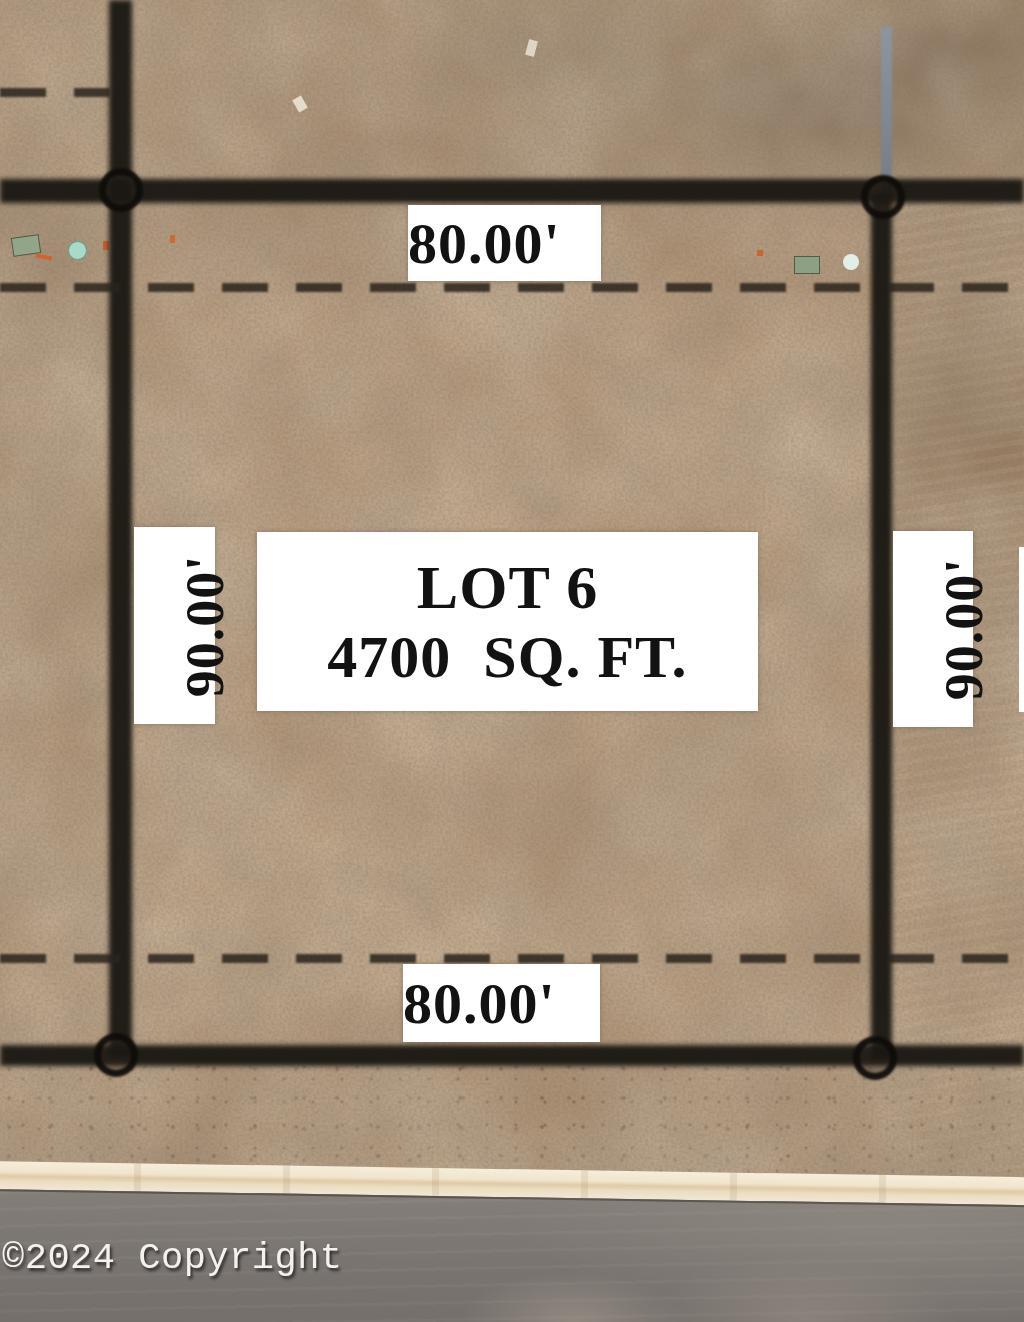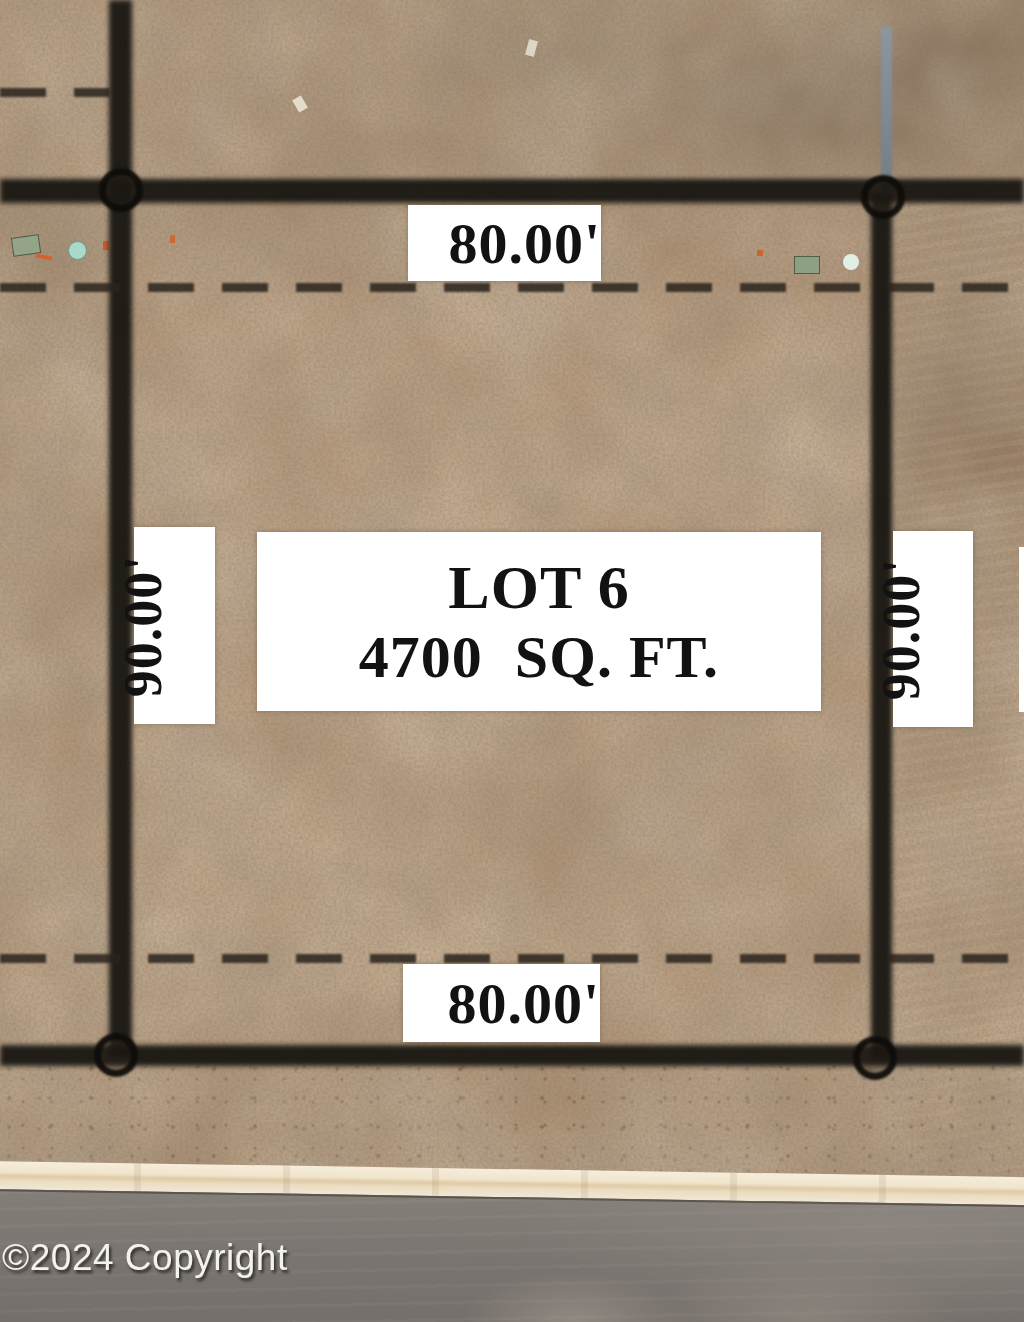--- a/index.html
+++ b/index.html
@@ -95,46 +95,46 @@
     height:9px; filter:blur(1.2px);
     background:repeating-linear-gradient(90deg, rgba(42,36,28,0.85) 0 46px, rgba(0,0,0,0) 46px 74px);
   }
   .dash-corner{left:0; top:88px;  width:110px;}
   .dash-front {left:0; top:283px; width:1024px;}
   .dash-rear  {left:0; top:954px; width:1024px;}
 
   
   .plabel{
     background:#fff; color:#121212; font-weight:bold;
-    display:flex; align-items:center; justify-content:flex-end;
+    display:flex; align-items:center; justify-content:flex-start;
     box-shadow:0 0 5px rgba(70,52,36,0.35);
     letter-spacing:1px;
   }
   .dim-top   {left:408px; top:205px; width:193px; height:76px; font-size:58px;}
   .dim-bottom{left:403px; top:964px; width:197px; height:78px; font-size:58px;}
   .dim-left  {left:134px; top:527px; width:81px;  height:197px;}
   .dim-right {left:893px; top:531px; width:80px;  height:196px;}
   .dim-left span,.dim-right span{
     transform:rotate(-90deg); white-space:nowrap; font-size:54px;
   }
   .lot-label{
-    left:257px; top:532px; width:564px; height:179px;
+    left:257px; top:532px; width:501px; height:179px;
     flex-direction:column; justify-content:center; gap:2px;
   }
   .lot-label .l1{font-size:62px; line-height:1.1;}
   .lot-label .l2{font-size:60px; line-height:1.1; white-space:pre;}
   .adjacent-sliver{left:1019px; top:547px; width:9px; height:165px; background:#fff;}
 
   
   .debris{filter:blur(0.6px);}
 
   
   .watermark{
     left:2px; top:1238px;
-    font-family:Liberation Sans, sans-serif;
+    font-family:Liberation Mono, monospace;
     font-size:37px; line-height:1.1; color:#f4f2ef;
     text-shadow:2px 3px 3px rgba(40,38,36,0.9);
     letter-spacing:0.5px;
   }
 
   svg.noise{left:0; top:0; position:absolute;}
 </style>
 </head>
 <body>
 

